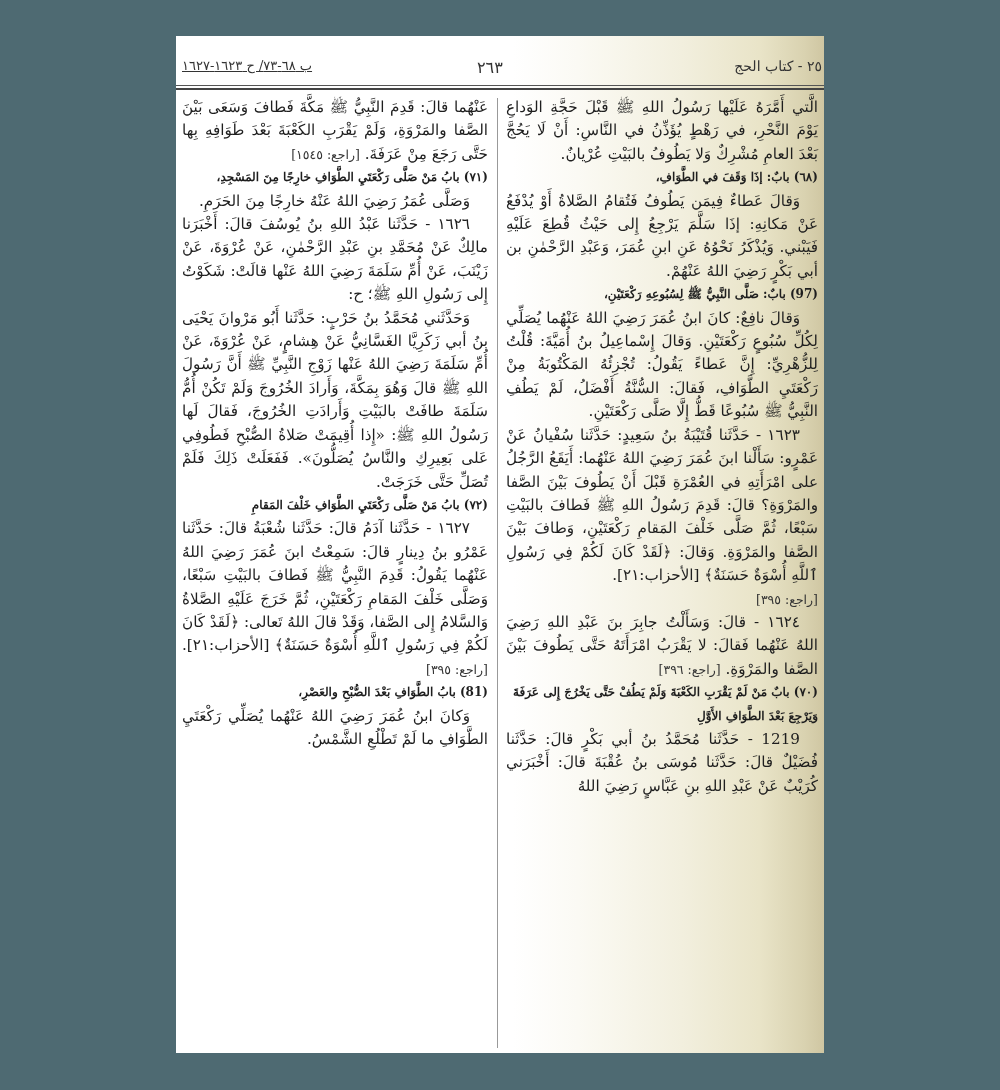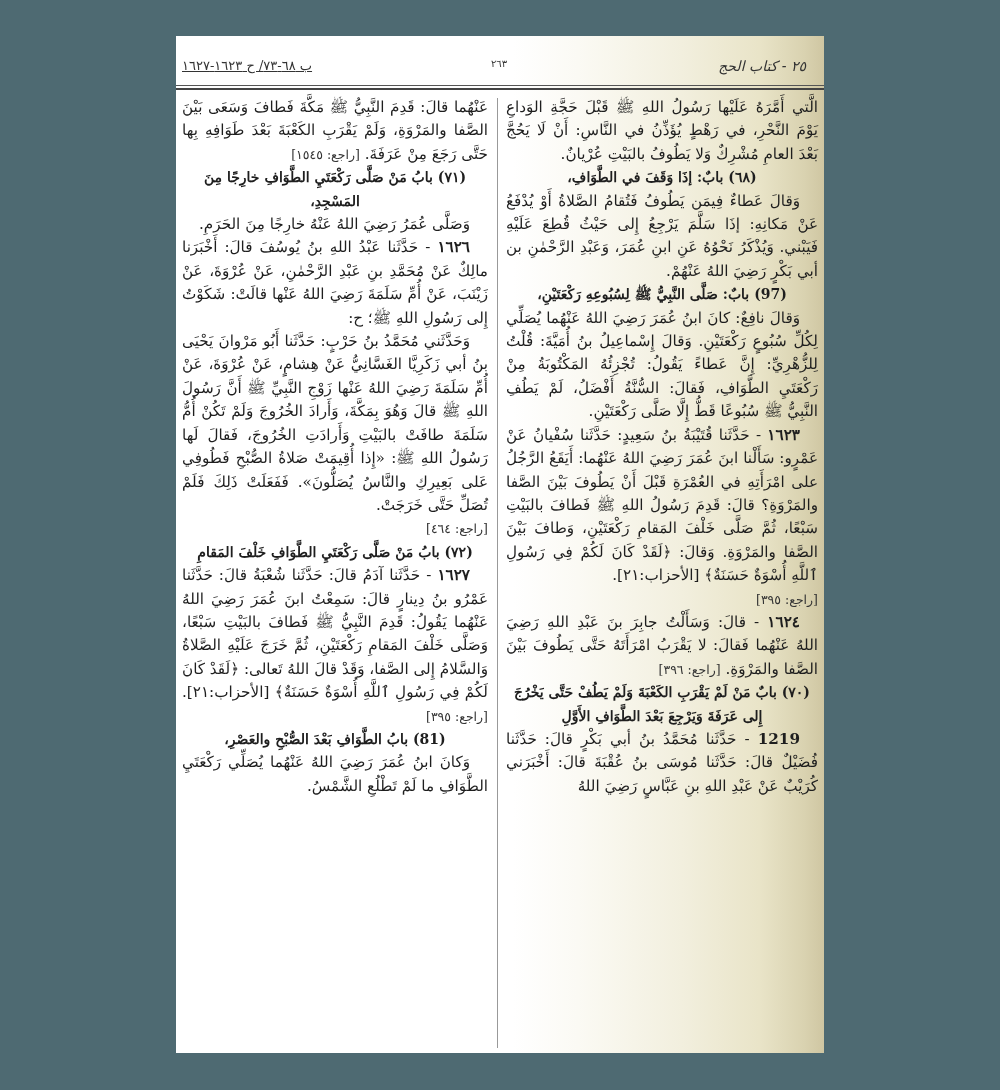--- a/index.html
+++ b/index.html
@@ -8,37 +8,37 @@
     font-family:"DejaVu Serif", serif;
   }
   .page {
     position:absolute; left:176px; top:36px; width:648px; height:1017px;
     background:linear-gradient(to right, #ffffff 0%, #ffffff 52%, #fbfaf4 62%, #f2efde 78%, #e9e4c8 90%, #d9d2b0 97%, #cfc6a2 100%);
     overflow:hidden;
   }
   .header {
     position:absolute; left:0; right:0; top:20px; height:40px; direction:rtl;
   }
-  .hdr-right { position:absolute; right:18px; top:2px; font-size:14px; color:#333;font-style:italic; }
-  .hdr-center { position:absolute; left:315px; top:2px; font-size:10px; color:#333; direction:ltr; }
+  .hdr-right { position:absolute; right:2px; top:2px; font-size:14px; color:#333; }
+  .hdr-center { position:absolute; left:301px; top:2px; font-size:16px; color:#333; direction:ltr; }
   .hdr-left { position:absolute; left:6px; top:2px; font-size:13px; color:#333;text-decoration:underline; }
   .rule1 { position:absolute; left:0; right:0; top:49px; height:1px; background:#555; }
   .rule2 { position:absolute; left:0; right:0; top:52px; height:2px; background:#444; }
   .divider { position:absolute; left:321px; top:62px; width:1px; height:950px; background:#999; }
   .col {
     position:absolute; top:60px; direction:rtl; text-align:justify; color:#1e1e1e;
     font-size:15.2px; line-height:23.4px;
   }
   .col.right { left:330px; width:312px; }
   .col.left { left:6px; width:306px; }
   .col p { margin:0; }
   .indent { text-indent:18px; }
-  .heading { font-weight:bold; text-align:center; font-size:14px; }
+  .heading { font-weight:bold; text-align:right; font-size:12px; }
   .ref { font-size:12.5px; color:#333; }
-  .hnum { font-weight:bold; }
+  .hnum { font-weight:normal; }
 </style>
 </head>
 <body>
 
 <div class="page">
   <div class="header">
     <span class="hdr-right">٢٥ - كتاب الحج</span>
     <span class="hdr-center">٢٦٣</span>
     <span class="hdr-left">ب ٦٨-٧٣/ ح ١٦٢٣-١٦٢٧</span>
   </div>
@@ -57,19 +57,18 @@
       <p class="indent"><span class="hnum">١٦٢٤</span> <span>- قالَ: وَسَأَلْتُ جابِرَ بنَ عَبْدِ اللهِ رَضِيَ اللهُ عَنْهُما فَقالَ: لا يَقْرَبُ امْرَأَتَهُ حَتَّى يَطُوفَ بَيْنَ الصَّفا والمَرْوَةِ.</span> <span class="ref">[راجع: ٣٩٦]</span></p>
       <p class="heading">(٧٠) بابٌ مَنْ لَمْ يَقْرَبِ الكَعْبَةَ وَلَمْ يَطُفْ حَتَّى يَخْرُجَ إِلى عَرَفَةَ وَيَرْجِعَ بَعْدَ الطَّوَافِ الأَوَّلِ</p>
       <p class="indent"><span class="hnum">1219</span> <span>- حَدَّثَنا مُحَمَّدُ بنُ أبي بَكْرٍ قالَ: حَدَّثَنا فُضَيْلٌ قالَ: حَدَّثَنا مُوسَى بنُ عُقْبَةَ قالَ: أَخْبَرَني كُرَيْبٌ عَنْ عَبْدِ اللهِ بنِ عَبَّاسٍ رَضِيَ اللهُ</span></p>
     </div>
   <div class="col left" id="col-left">
       <p><span>عَنْهُما قالَ: قَدِمَ النَّبِيُّ ﷺ مَكَّةَ فَطافَ وَسَعَى بَيْنَ الصَّفا والمَرْوَةِ، وَلَمْ يَقْرَبِ الكَعْبَةَ بَعْدَ طَوَافِهِ بِها حَتَّى رَجَعَ مِنْ عَرَفَةَ.</span> <span class="ref">[راجع: ١٥٤٥]</span></p>
       <p class="heading">(٧١) بابُ مَنْ صَلَّى رَكْعَتَيِ الطَّوَافِ خارِجًا مِنَ المَسْجِدِ،</p>
       <p class="indent"><span>وَصَلَّى عُمَرُ رَضِيَ اللهُ عَنْهُ خارِجًا مِنَ الحَرَمِ.</span></p>
       <p class="indent"><span class="hnum">١٦٢٦</span> <span>- حَدَّثَنا عَبْدُ اللهِ بنُ يُوسُفَ قالَ: أَخْبَرَنا مالِكٌ عَنْ مُحَمَّدِ بنِ عَبْدِ الرَّحْمٰنِ، عَنْ عُرْوَةَ، عَنْ زَيْنَبَ، عَنْ أُمِّ سَلَمَةَ رَضِيَ اللهُ عَنْها قالَتْ: شَكَوْتُ إِلى رَسُولِ اللهِ ﷺ؛ ح:</span></p>
       <p class="indent"><span>وَحَدَّثَني مُحَمَّدُ بنُ حَرْبٍ: حَدَّثَنا أَبُو مَرْوانَ يَحْيَى بنُ أبي زَكَرِيَّا الغَسَّانِيُّ عَنْ هِشامٍ، عَنْ عُرْوَةَ، عَنْ أُمِّ سَلَمَةَ رَضِيَ اللهُ عَنْها زَوْجِ النَّبِيِّ ﷺ أَنَّ رَسُولَ اللهِ ﷺ قالَ وَهُوَ بِمَكَّةَ، وَأَرادَ الخُرُوجَ وَلَمْ تَكُنْ أُمُّ سَلَمَةَ طافَتْ بالبَيْتِ وَأَرادَتِ الخُرُوجَ، فَقالَ لَها رَسُولُ اللهِ ﷺ: «إِذا أُقِيمَتْ صَلاةُ الصُّبْحِ فَطُوفِي عَلى بَعِيرِكِ والنَّاسُ يُصَلُّونَ». فَفَعَلَتْ ذَلِكَ فَلَمْ تُصَلِّ حَتَّى خَرَجَتْ.</span></p>
-      <p class="ref">[راجع: ٤٦٤]</p>
       <p class="heading">(٧٢) بابُ مَنْ صَلَّى رَكْعَتَيِ الطَّوَافِ خَلْفَ المَقامِ</p>
       <p class="indent"><span class="hnum">١٦٢٧</span> <span>- حَدَّثَنا آدَمُ قالَ: حَدَّثَنا شُعْبَةُ قالَ: حَدَّثَنا عَمْرُو بنُ دِينارٍ قالَ: سَمِعْتُ ابنَ عُمَرَ رَضِيَ اللهُ عَنْهُما يَقُولُ: قَدِمَ النَّبِيُّ ﷺ فَطافَ بالبَيْتِ سَبْعًا، وَصَلَّى خَلْفَ المَقامِ رَكْعَتَيْنِ، ثُمَّ خَرَجَ عَلَيْهِ الصَّلاةُ وَالسَّلامُ إِلى الصَّفا، وَقَدْ قالَ اللهُ تَعالى: ﴿لَقَدْ كَانَ لَكُمْ فِي رَسُولِ ٱللَّهِ أُسْوَةٌ حَسَنَةٌ﴾ [الأحزاب:٢١].</span> <span class="ref">[راجع: ٣٩٥]</span></p>
       <p class="heading">(81) بابُ الطَّوَافِ بَعْدَ الصُّبْحِ والعَصْرِ،</p>
       <p class="indent"><span>وَكانَ ابنُ عُمَرَ رَضِيَ اللهُ عَنْهُما يُصَلِّي رَكْعَتَيِ الطَّوَافِ ما لَمْ تَطْلُعِ الشَّمْسُ.</span></p>
     </div>
 </div>
 
 </body></html>

